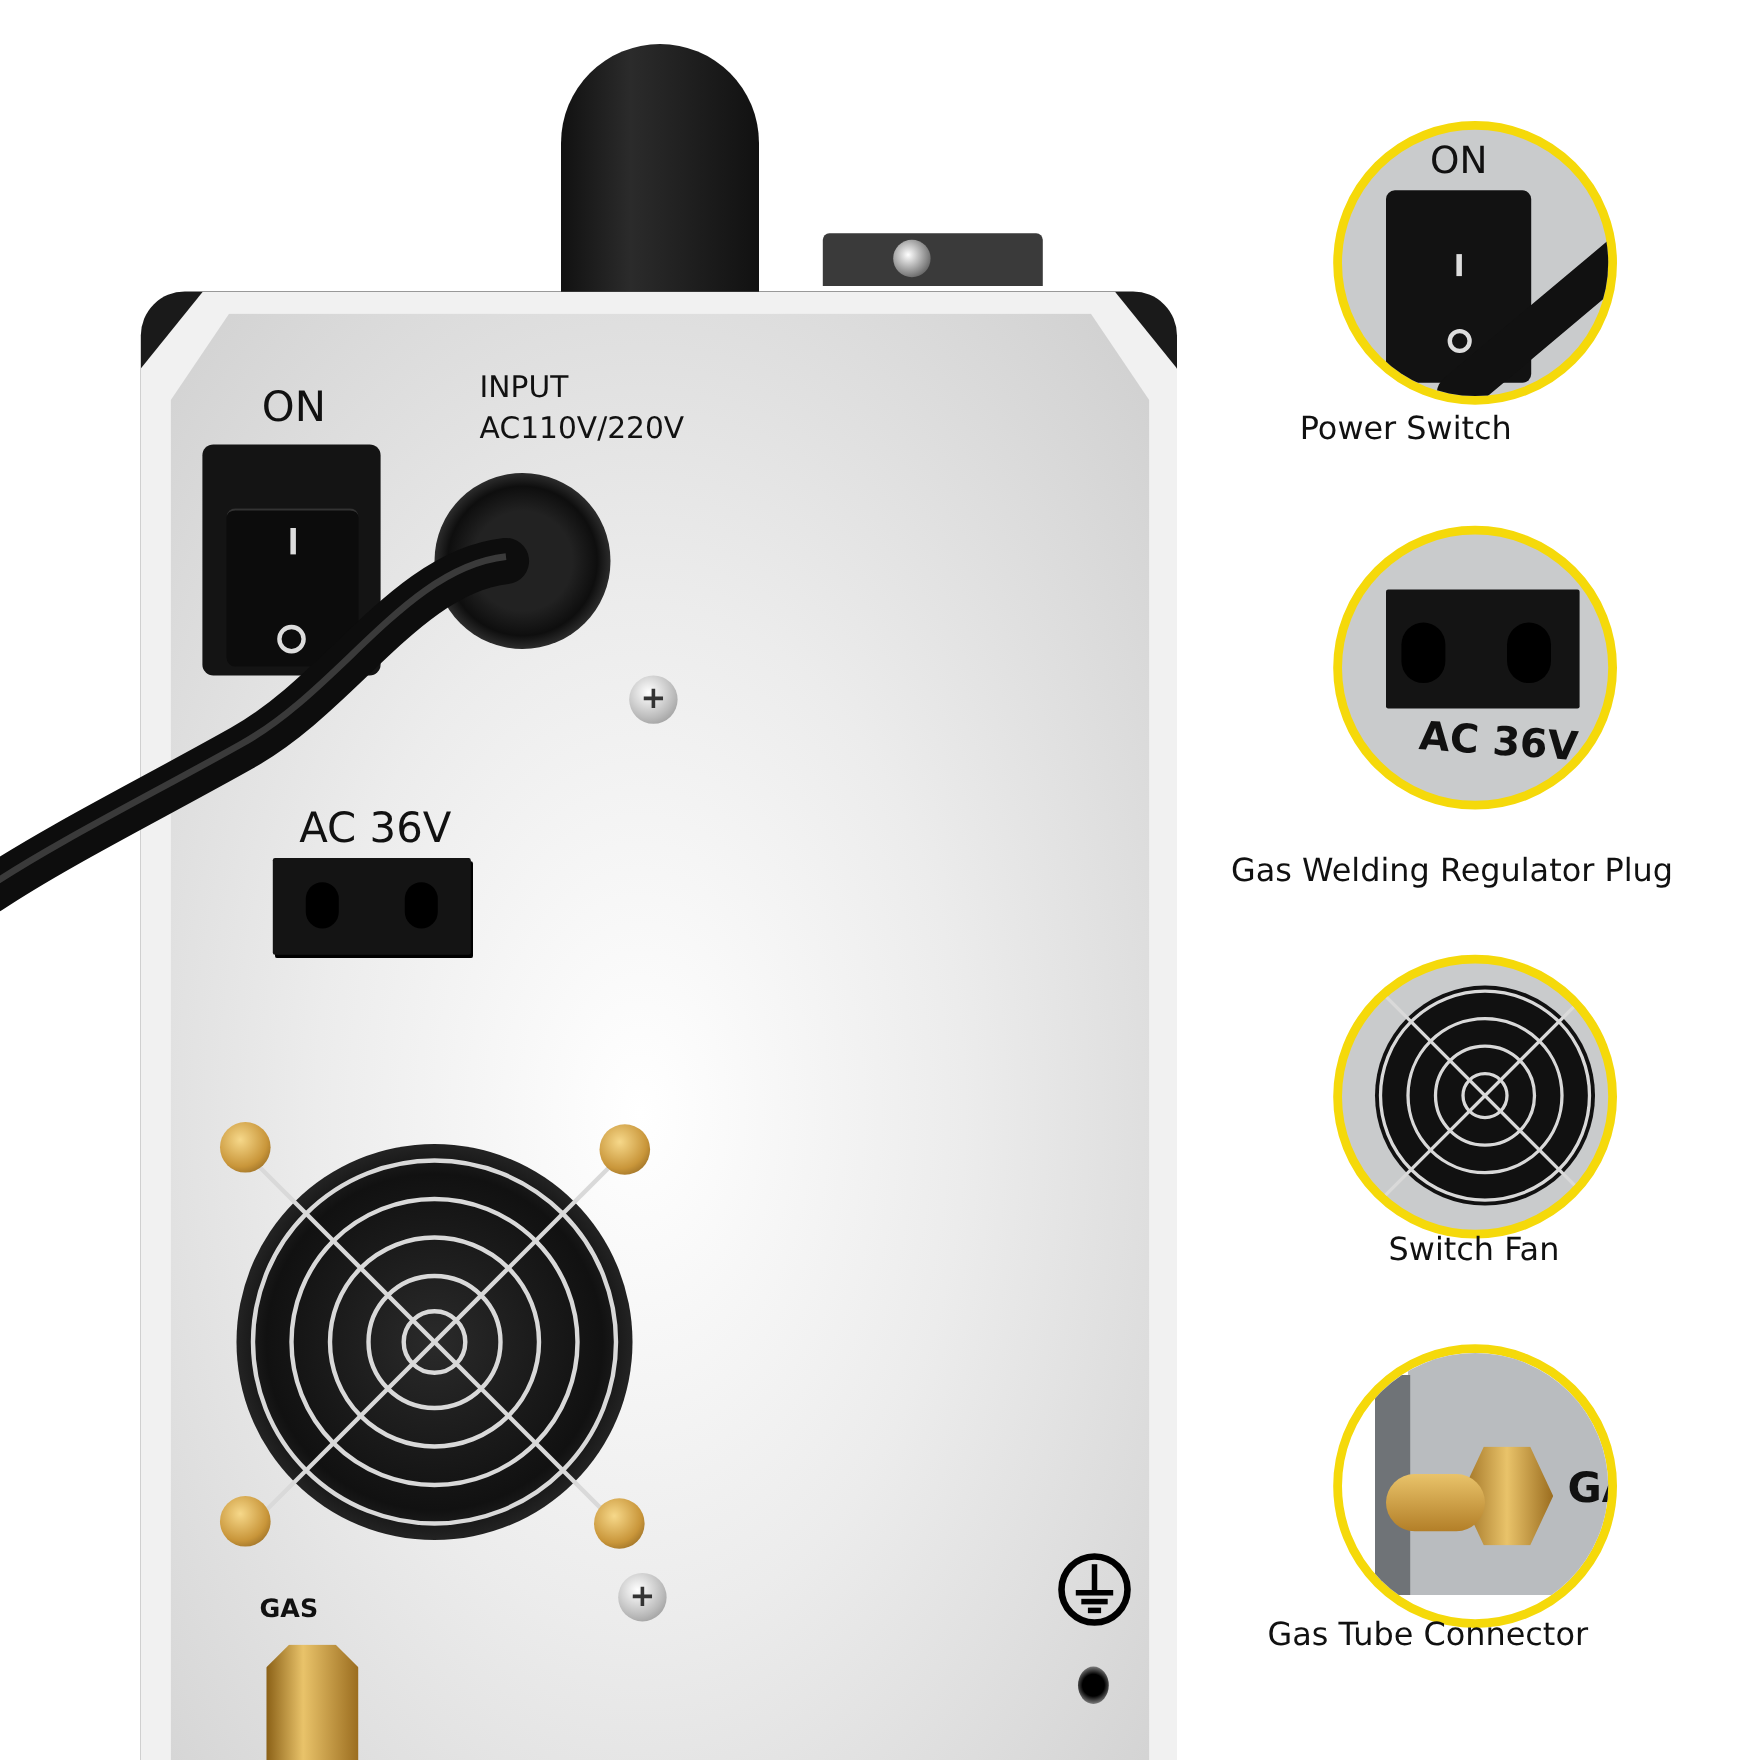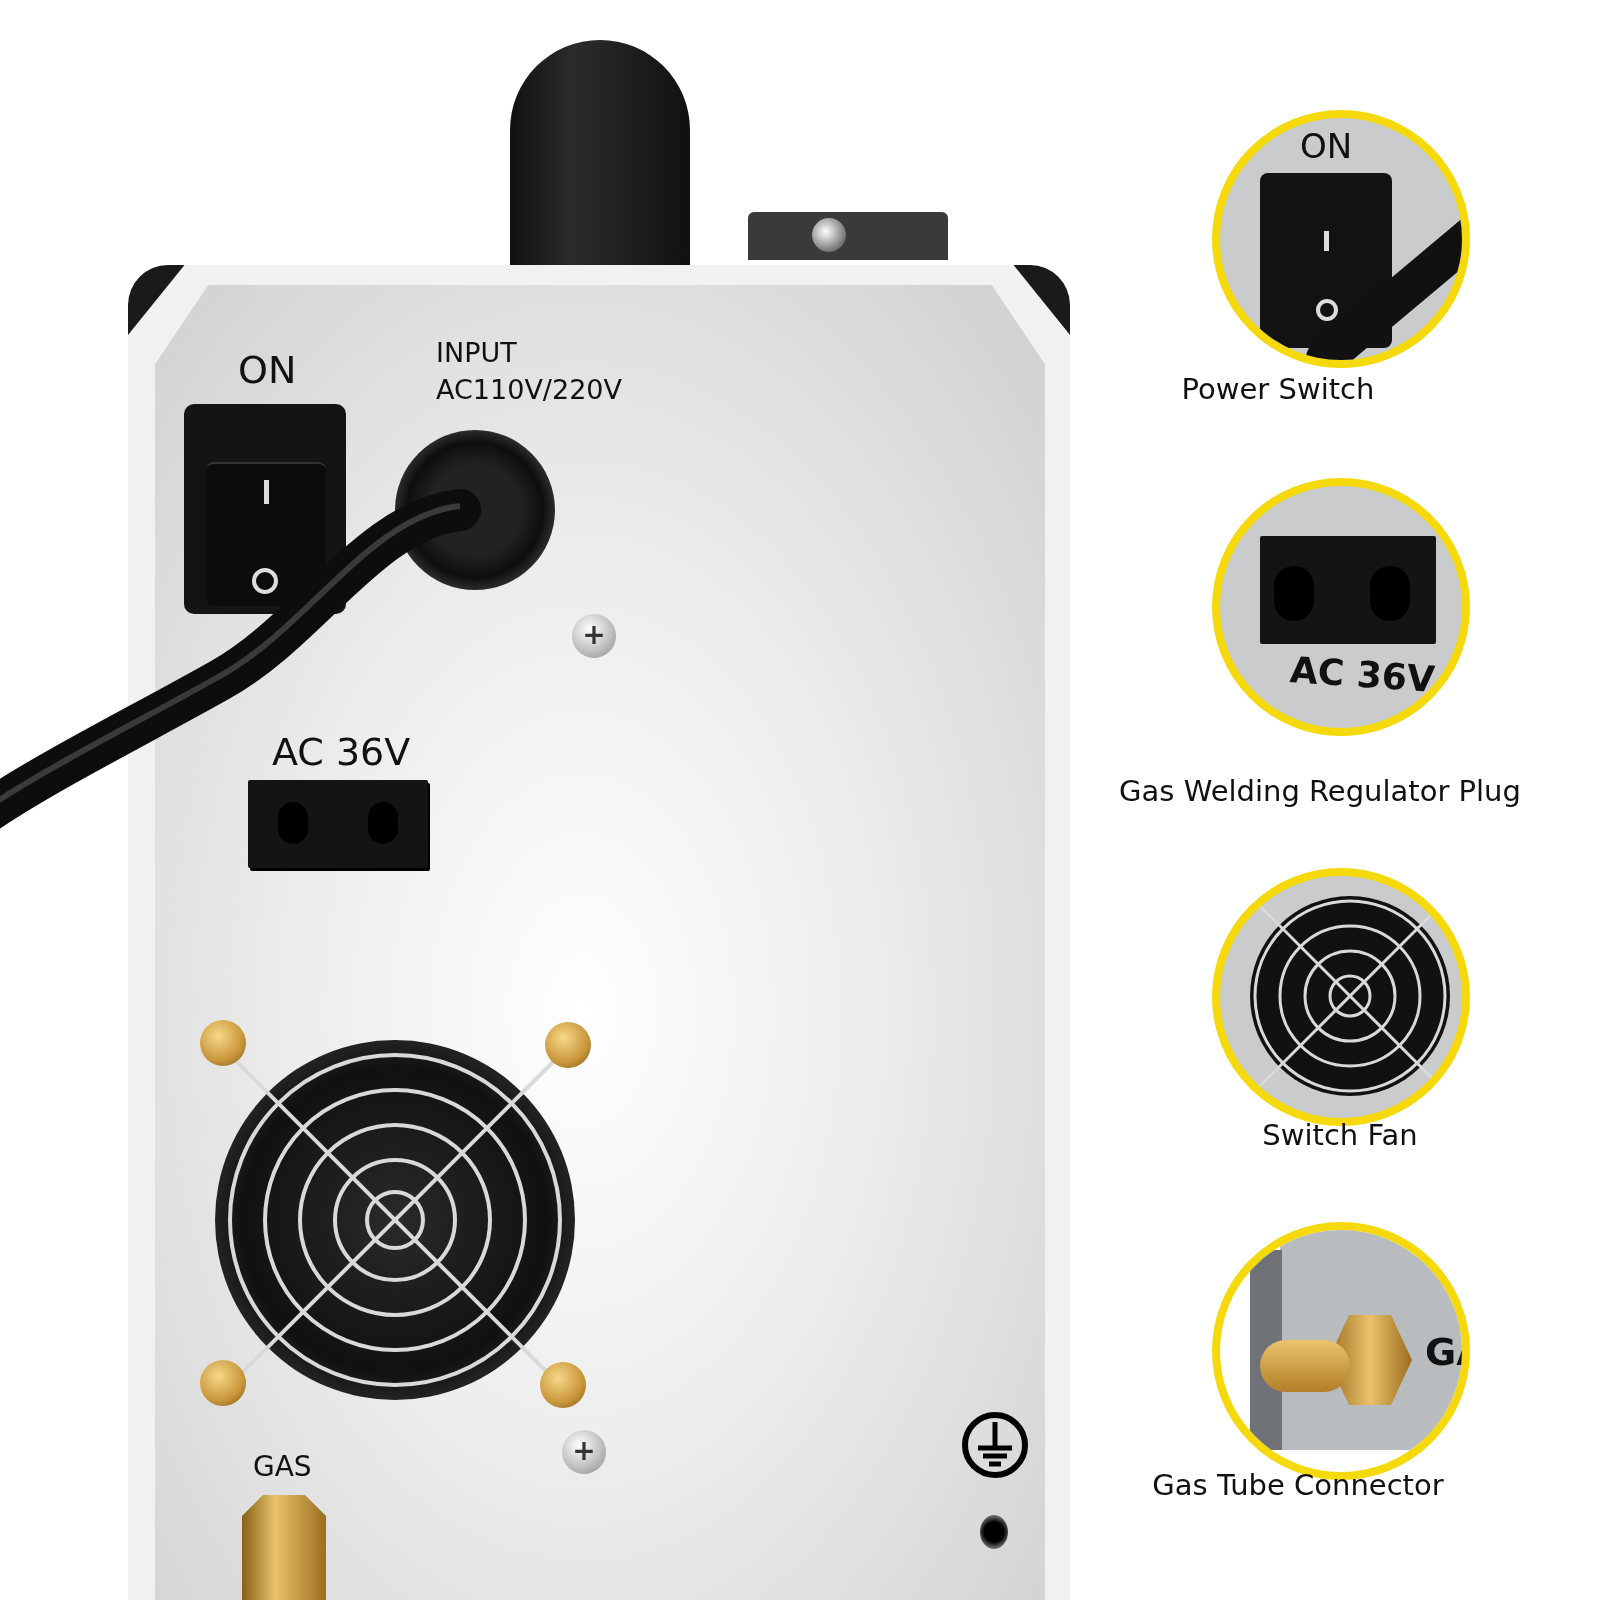--- a/index.html
+++ b/index.html
@@ -21,21 +21,21 @@
   .switch-o{left:252px;top:568px;width:18px;height:18px;border:4px solid #ddd;border-radius:50%;}
   .gland{left:395px;top:430px;width:160px;height:160px;border-radius:50%;background:radial-gradient(circle,#222 40%,#0e0e0e 60%,#2a2a2a 70%,#0a0a0a);}
   .cord{left:-10px;top:440px;width:600px;height:420px;}
   .screw{width:44px;height:44px;border-radius:50%;background:radial-gradient(circle at 40% 35%,#fff,#bbb 60%,#888);}
   .screw:after{content:"+";position:absolute;left:0;right:0;top:4px;text-align:center;font-size:28px;font-weight:bold;color:#333;}
   .lbl-ac{left:272px;top:730px;font-size:38px;}
   .socket{left:248px;top:780px;width:180px;height:88px;background:#141414;border-radius:2px;box-shadow:2px 3px 0 #000;}
   .hole{width:30px;height:42px;background:#000;border-radius:15px;top:22px;}
   .fan{left:215px;top:1040px;width:360px;height:360px;border-radius:50%;background:radial-gradient(circle,#2a2a2a 0%,#111 60%,#222 70%,#0a0a0a 100%);}
   .brass{width:46px;height:46px;border-radius:50%;background:radial-gradient(circle at 40% 35%,#f6d88a,#c9963a 60%,#7a5418);}
-  .lbl-gas{left:253px;top:1450px;font-size:28px;}
+  .lbl-gas{left:236px;top:1450px;font-size:23px;font-weight:bold;}
   .gas-fitting{left:242px;top:1495px;width:84px;height:105px;background:linear-gradient(90deg,#8a6016,#e9c36a 40%,#9b6d1f);clip-path:polygon(25% 0,75% 0,100% 20%,100% 100%,0 100%,0 20%);}
   .ground{left:960px;top:1410px;width:70px;height:70px;}
   .jack{left:980px;top:1515px;width:28px;height:34px;border-radius:50%;background:radial-gradient(circle,#000 45%,#888 80%,#ddd);}
   
   .circle{width:258px;height:258px;border-radius:50%;border:8px solid #f5d90a;overflow:hidden;box-sizing:border-box;}
   .cap{position:absolute;font-size:29px;color:#111;text-align:center;width:460px;}
   .c-gray{background:#c9cbcc;}
 </style>
 </head>
 <body>

